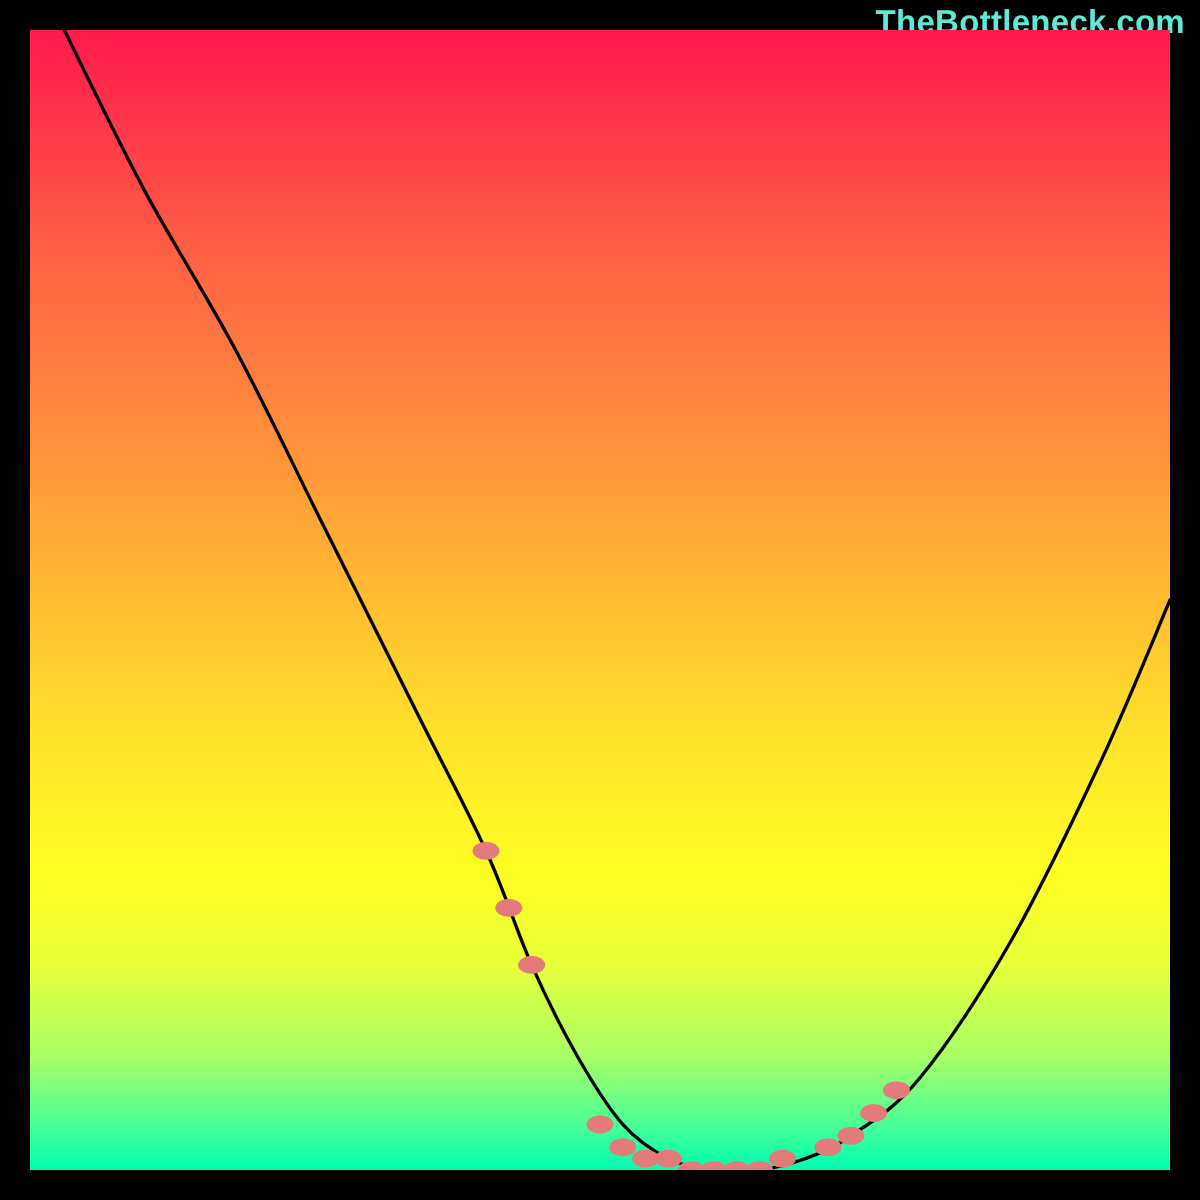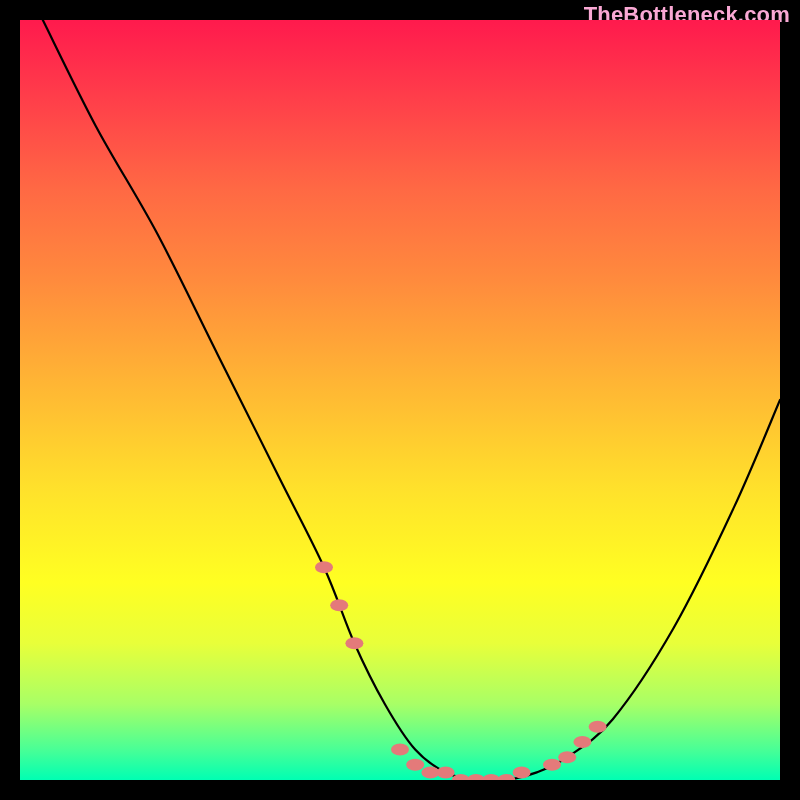--- a/index.html
+++ b/index.html
@@ -37,21 +37,21 @@
       #49ff96 96%,
       #00ffb3 100%);
   }
   .watermark {
     position: absolute;
     top: 2px;
     right: 10px;
     font-family: Arial, Helvetica, sans-serif;
     font-size: 22px;
     font-weight: 600;
-    color: #f9a8d4;
+    color: #5eead4;
     letter-spacing: 0.2px;
     user-select: none;
   }
   svg.curve {
     position: absolute;
     left: 0;
     top: 0;
     width: 760px;
     height: 760px;
   }

